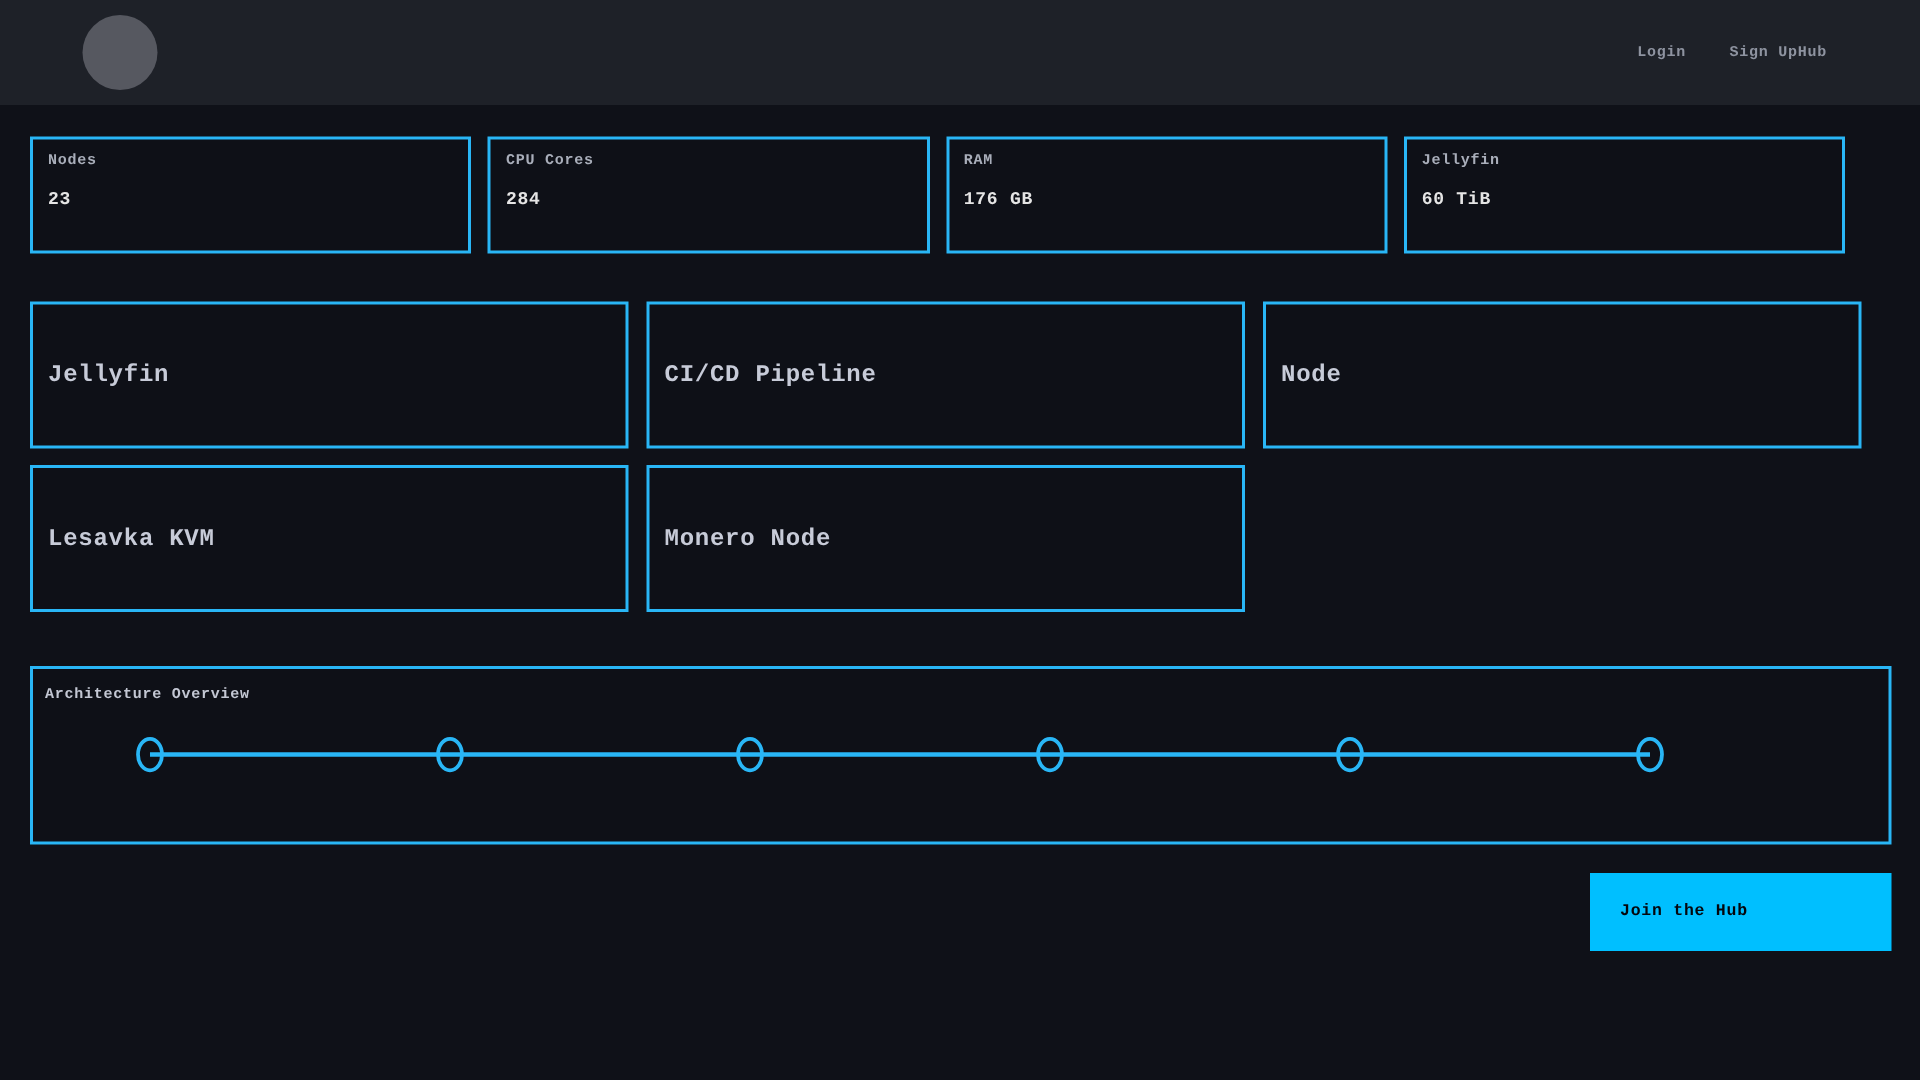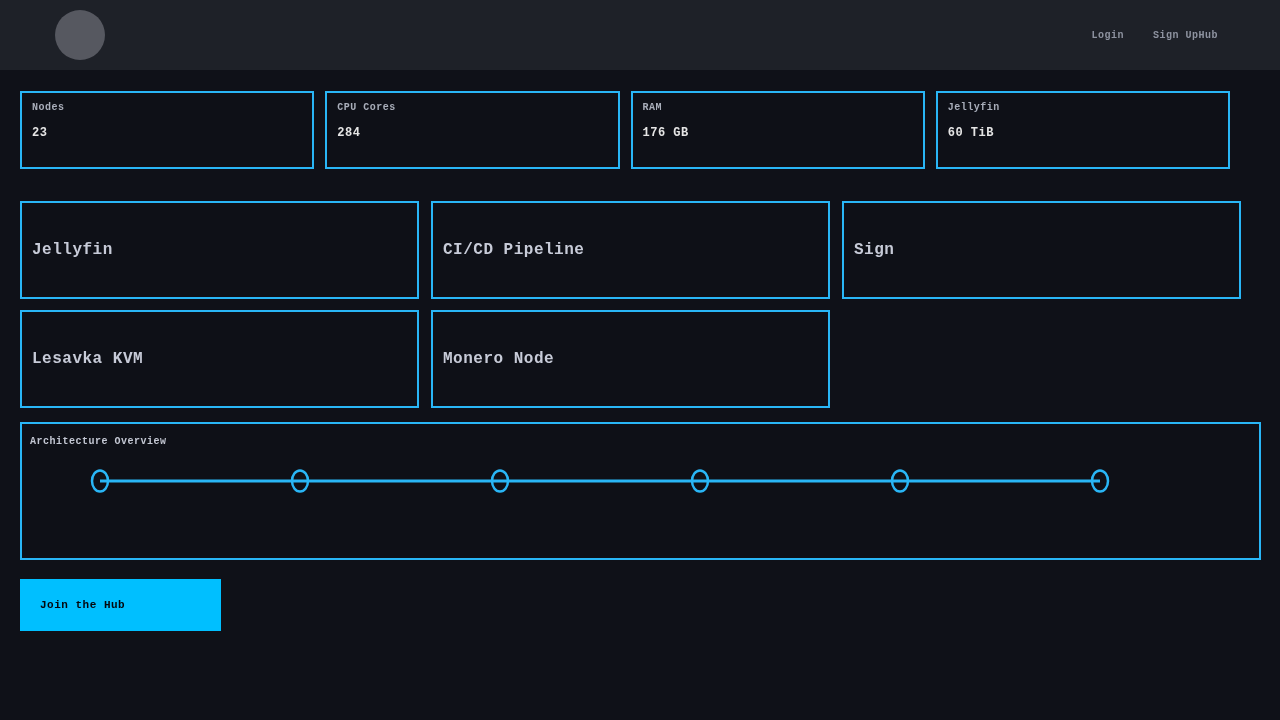--- a/index.html
+++ b/index.html
@@ -79,39 +79,39 @@
     background: var(--card-bg);
     border: 2px solid var(--accent);
     display: flex;
     align-items: center;
     padding: 0 10px;
     cursor: pointer;
   }
   .service-title { color: #c7cbd8; font-size: 16px; letter-spacing: 0.5px; }
   
   .arch-panel {
-    margin-top: 14px;
+    margin-top: 36px;
     width: 1241px;
-    height: 138px;
+    height: 119px;
     background: var(--card-bg);
     border: 2px solid var(--accent);
     position: relative;
   }
   .arch-title {
     color: #c3c7d3;
     font-size: 10px;
     letter-spacing: 0.5px;
     padding: 12px 0 0 8px;
   }
   .arch-svg { position: absolute; left: 0; top: 0; }
   
   .cta-wrap {
     width: 1241px;
     display: flex;
-    justify-content: flex-start;
+    justify-content: flex-end;
     margin-top: 19px;
   }
   .cta-button {
     width: 201px;
     height: 52px;
     background: var(--button);
     border: none;
     color: #05070d;
     font-family: inherit;
     font-weight: bold;
@@ -156,21 +156,21 @@
   </section>
 
   <section class="services">
     <div class="service-card">
       <div class="service-title">Jellyfin</div>
     </div>
     <div class="service-card">
       <div class="service-title">CI/CD Pipeline</div>
     </div>
     <div class="service-card">
-      <div class="service-title">Sign</div>
+      <div class="service-title">Node</div>
     </div>
     <div class="service-card">
       <div class="service-title">Lesavka KVM</div>
     </div>
     <div class="service-card">
       <div class="service-title">Monero Node</div>
     </div>
   </section>
 
   <section class="arch-panel">

